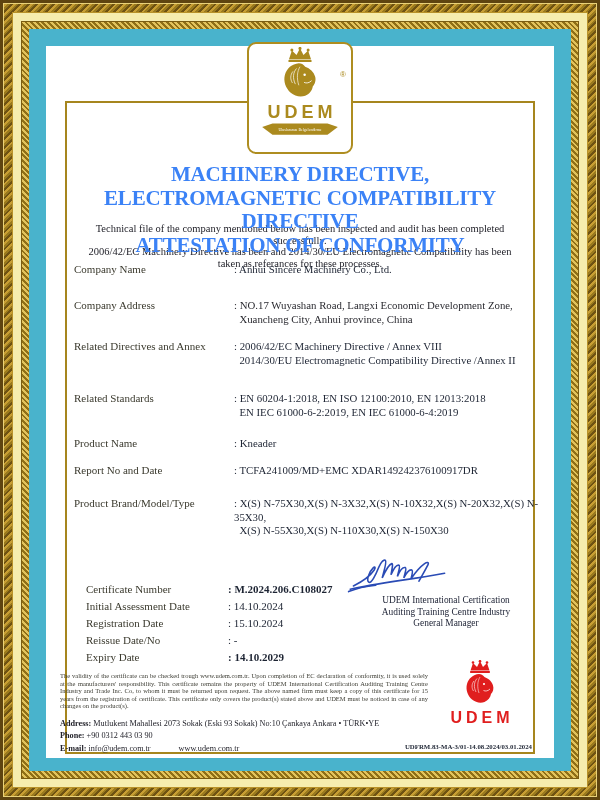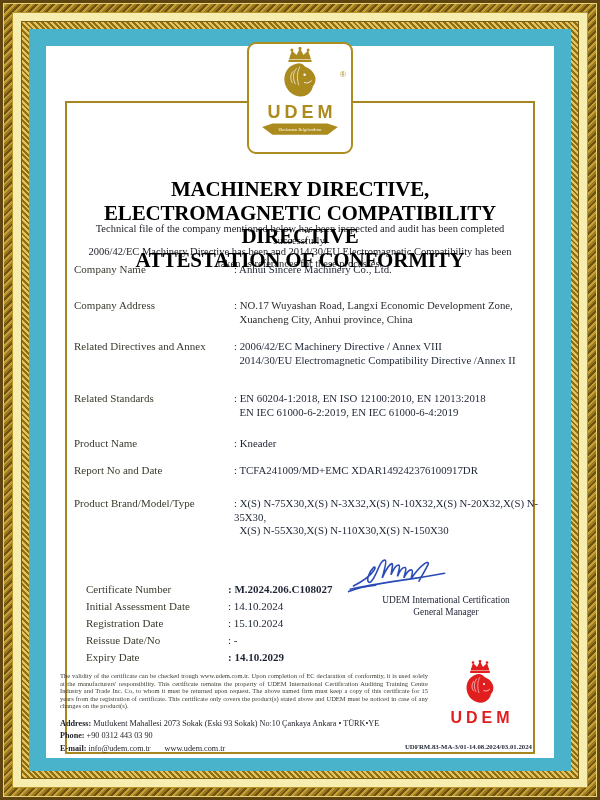--- a/index.html
+++ b/index.html
@@ -16,21 +16,21 @@
   .logo-box{position:absolute;top:-4px;left:50%;transform:translateX(-50%);width:106px;height:112px;background:#fff;border:2px solid #ae8d20;border-radius:9px;z-index:3;display:flex;flex-direction:column;align-items:center;box-sizing:border-box;padding-top:3px;}
   .lion{display:block;}
   .lion.gold{color:#ab8a1e;width:62px;height:58px;}
   .lion.red{color:#e01e1e;width:54px;height:50px;margin:0 auto;}
   .reg{position:absolute;top:26px;right:5px;font-size:8px;color:#ab8a1e;font-family:"Liberation Sans",sans-serif;}
   .brand{font-family:"Liberation Sans",sans-serif;font-weight:bold;letter-spacing:4px;text-indent:4px;}
   .brand.gold-text{color:#ab8a1e;font-size:18px;line-height:18px;margin-top:-2px;}
   .brand.red-text{color:#e01e1e;font-size:16px;line-height:16px;margin-top:0px;}
   .ribbon{width:86px;height:15px;color:#ab8a1e;margin-top:1px;}
   
-  .title{position:absolute;top:117px;left:0;right:0;text-align:center;color:#000000;font-weight:bold;font-size:21px;line-height:23.5px;letter-spacing:-0.2px;z-index:2;margin-top:15px;}
+  .title{position:absolute;top:117px;left:0;right:0;text-align:center;color:#3b82f6;font-weight:bold;font-size:21px;line-height:23.5px;letter-spacing:-0.2px;z-index:2;}
   .intro{position:absolute;top:177px;left:0;right:0;text-align:center;color:#23232b;font-size:10.5px;line-height:11.6px;}
   .intro .il1{width:462px;margin:0 auto;}
   .intro .il2{width:424px;margin:0 auto;}
   
   .frow{position:absolute;left:0;right:0;}
   .flabel{position:absolute;left:28px;width:162px;font-size:11px;color:#3b3a2e;}
   .fvalue{position:absolute;left:188px;right:8px;font-size:10.8px;font-weight:normal;color:#1d2433;white-space:pre-line;line-height:13.5px;}
   .fvalue.normal{font-weight:normal;color:#2a2a30;}
   
   .signature{position:absolute;left:288px;top:500px;width:138px;height:48px;}
@@ -39,21 +39,21 @@
   .cert-rows{position:absolute;top:537px;left:28px;width:260px;}
   .crow{position:absolute;left:0;right:0;height:17px;margin-left:12px;}
   .clabel{position:absolute;left:0;width:140px;font-size:11px;color:#3b3a2e;}
   .cvalue{position:absolute;left:142px;font-size:11px;color:#1d2433;white-space:nowrap;}
   .cvalue.bold{font-weight:bold;}
   
   .fine-print{position:absolute;top:626px;left:14px;width:368px;font-size:6.5px;line-height:7.6px;text-align:justify;color:#3c3c33;}
   
   .contact{position:absolute;top:672px;left:14px;width:380px;font-size:8.2px;line-height:12.4px;color:#23232b;}
   .contact b{font-weight:bold;text-align:right;}
-  .contact .web{margin-left:14px;}
+  .contact .web{margin-left:28px;}
   
   .footer-logo{position:absolute;top:614px;left:398px;width:72px;text-align:center;}
   .doc-ref{position:absolute;top:697px;right:22px;font-size:6.8px;font-weight:bold;color:#1d2433;}
 </style>
 </head>
 <body>
 
 <svg style="position:absolute;width:0;height:0" aria-hidden="true">
   <defs>
     <symbol id="udem-lion" viewBox="0 0 100 100">
@@ -142,20 +142,21 @@
     <svg class="signature" viewBox="0 0 140 60">
       <g stroke="#2a4bb5" stroke-width="2" fill="none" stroke-linecap="round">
         <path d="M8 50 C20 44 30 36 34 30 C36 27 35 25 33 27 C28 32 24 42 27 45 C30 48 36 36 40 26 C42 21 46 16 48 18 C50 20 46 32 44 40 C48 31 52 23 56 22 C58 22 56 30 55 36 C58 29 62 23 65 24 C67 25 64 33 63 38 C66 31 70 26 73 27 C75 28 72 35 71 40 C74 34 78 29 81 30 C83 31 81 37 80 41 C84 35 90 27 97 22 C100 20 103 20 101 24 C98 30 92 40 90 44"></path>
         <path d="M4 54 C40 46 80 42 122 34"></path>
         <path d="M2 57 C14 52 26 50 36 49"></path>
       </g>
     </svg>
 
     <div class="sig-org">
       <div>UDEM International Certification</div>
+      <div>Auditing Training Centre Industry</div>
       <div>General Manager</div>
     </div>
 
     <div class="cert-rows">
       <div class="crow" style="top:0px">
         <div class="clabel">Certificate Number</div>
         <div class="cvalue bold">: M.2024.206.C108027</div>
       </div>
       <div class="crow" style="top:17px">
         <div class="clabel">Initial Assessment Date</div>

